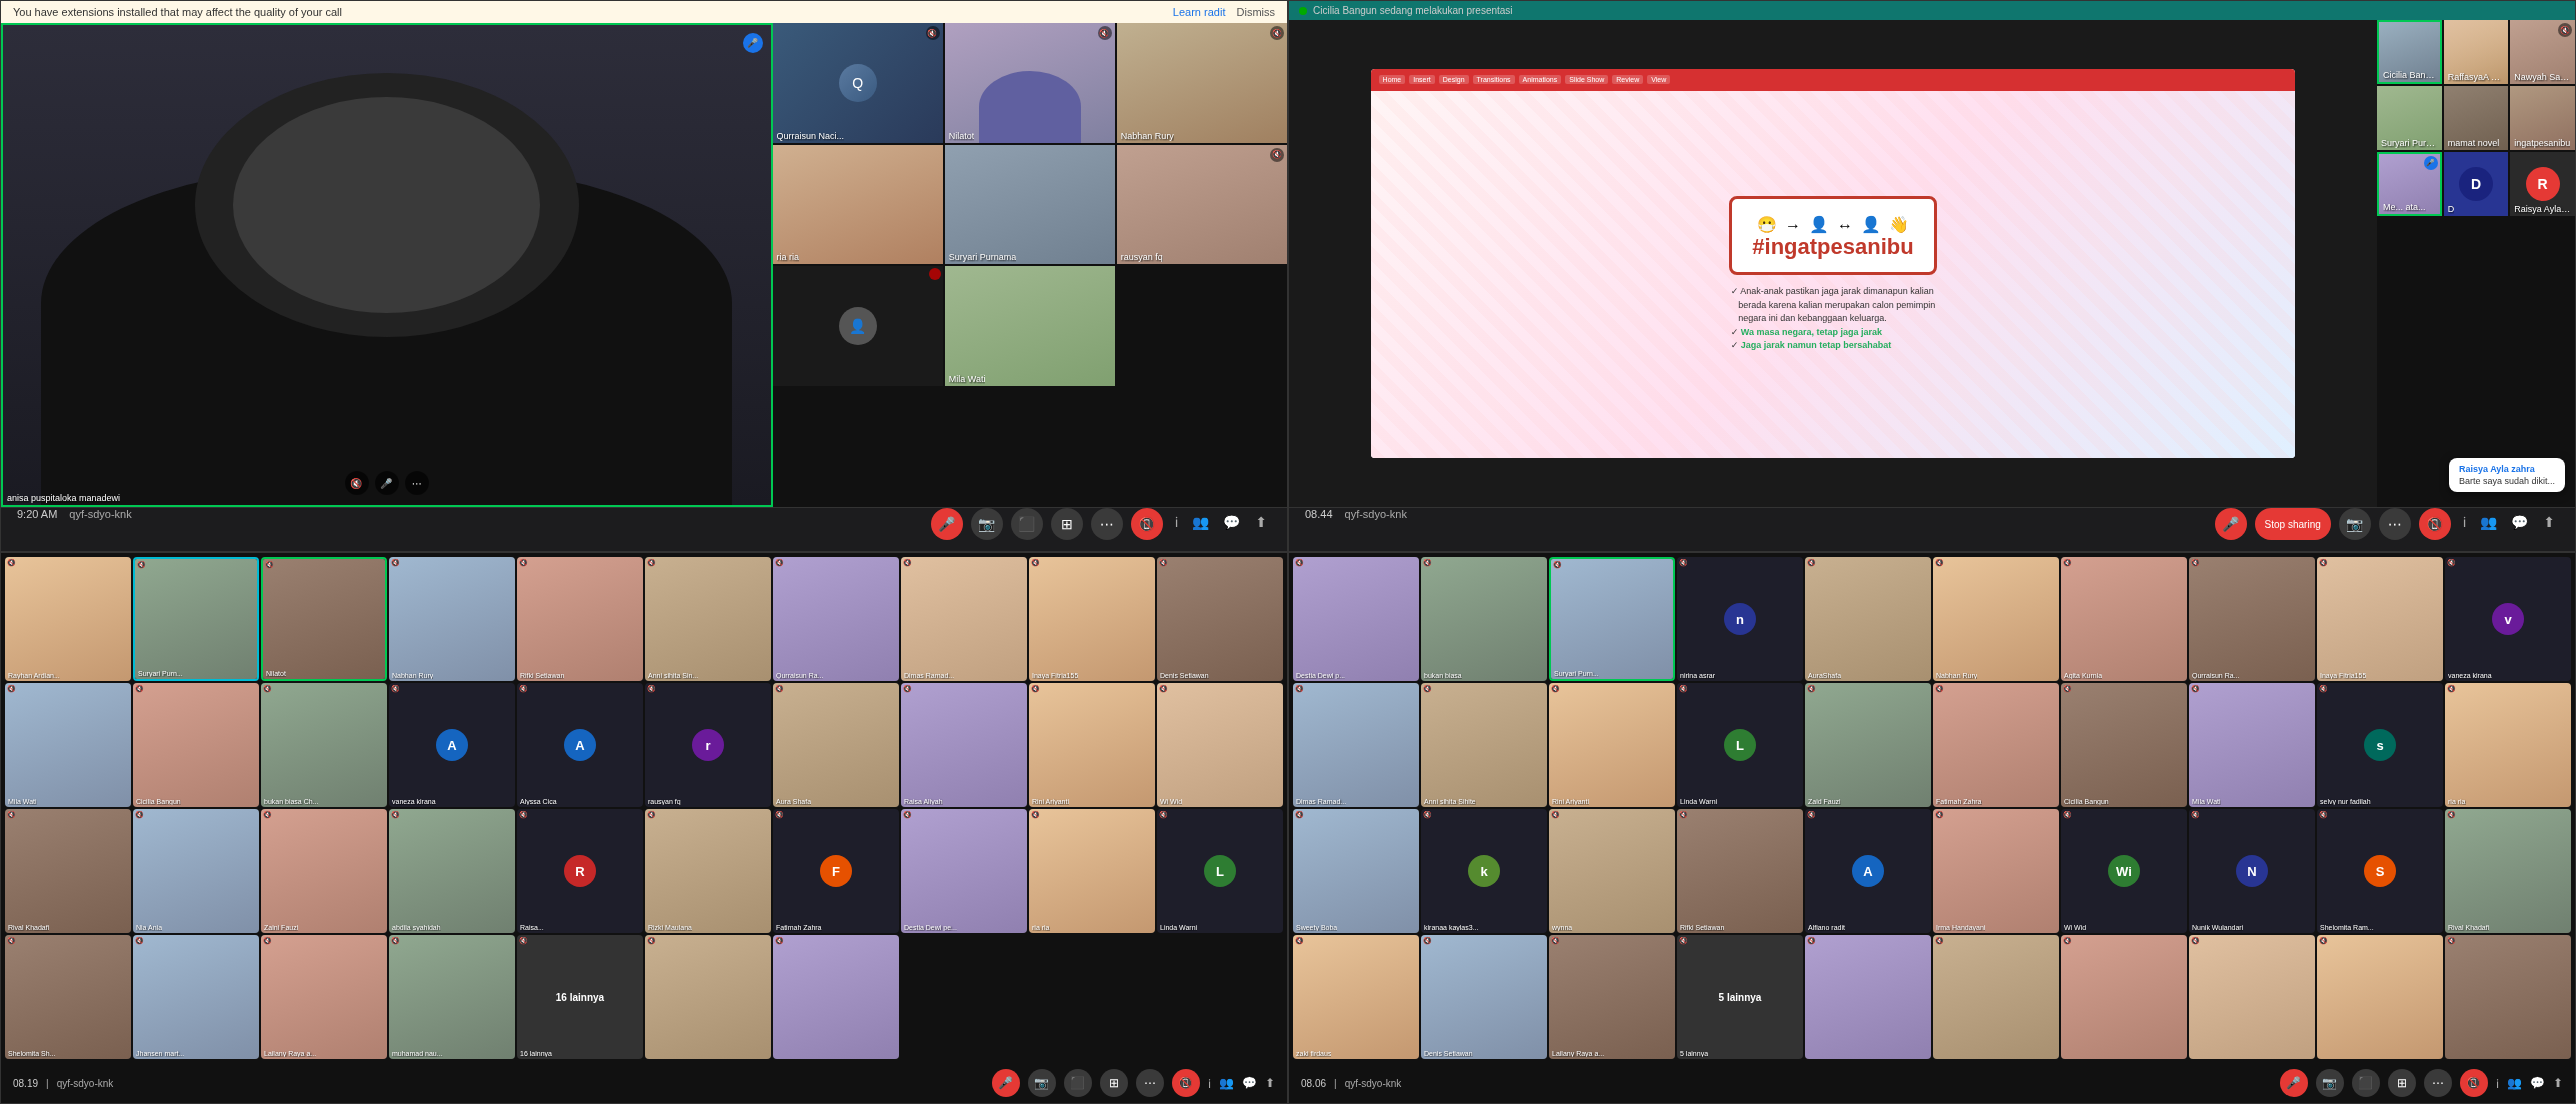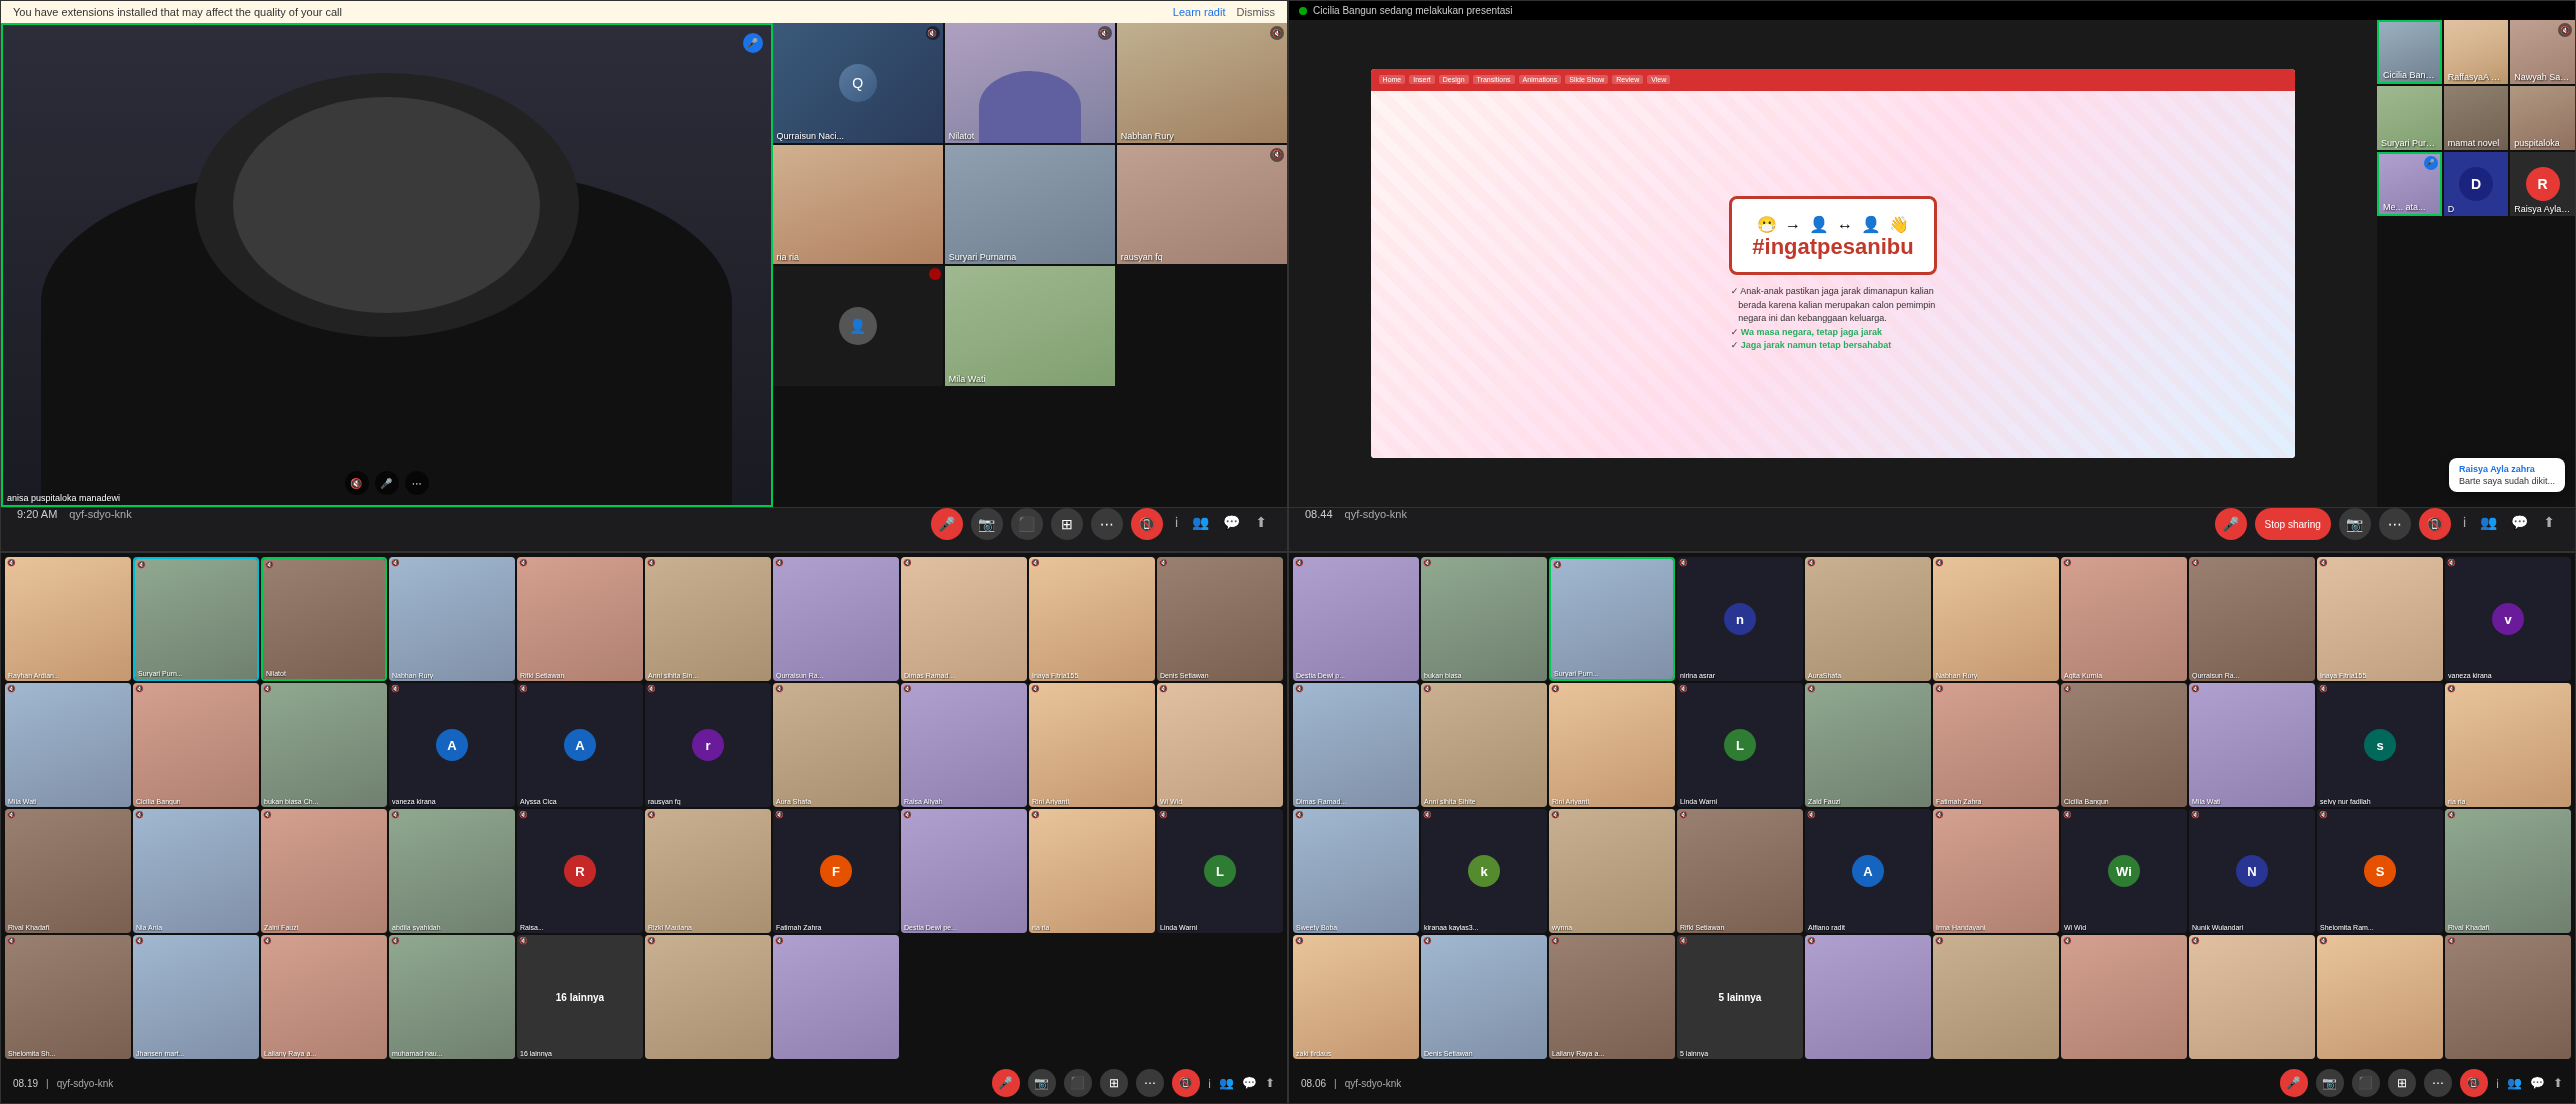--- a/index.html
+++ b/index.html
@@ -211,21 +211,21 @@
     }
 
     
     .q1 { grid-column: 1; grid-row: 1; }
 
     
     .q2 { grid-column: 2; grid-row: 1; }
 
     
     .presenter-bar {
-      background: #000000;
+      background: #0f766e;
       color: #ccc;
       font-size: 10px;
       padding: 4px 10px;
       display: flex;
       align-items: center;
       gap: 6px;
       flex-shrink: 0;
     }
     .presenter-dot {
       width: 8px; height: 8px;
@@ -627,21 +627,21 @@
         <div class="right-thumb photo-5">
           <div style="width:100%;height:100%;background:linear-gradient(160deg,#a0b890,#80a070);"></div>
           <div class="thumb-label">Suryari Purnama</div>
         </div>
         <div class="right-thumb photo-2">
           <div style="width:100%;height:100%;background:linear-gradient(160deg,#908070,#706050);"></div>
           <div class="thumb-label">mamat novel</div>
         </div>
         <div class="right-thumb photo-6">
           <div style="width:100%;height:100%;background:linear-gradient(160deg,#b09880,#907060);"></div>
-          <div class="thumb-label">puspitaloka</div>
+          <div class="thumb-label">ingatpesanibu</div>
         </div>
       </div>
 
       <div class="right-thumb-row">
         <div class="right-thumb photo-7 thumb-active-speaker">
           <div style="width:100%;height:100%;background:linear-gradient(160deg,#b0a0d0,#9080b0);"></div>
           <div style="position:absolute;top:2px;right:2px;background:#1a73e8;border-radius:50%;width:14px;height:14px;display:flex;align-items:center;justify-content:center;font-size:7px;color:#fff;">🎤</div>
           <div class="thumb-label">Me... ata...</div>
         </div>
         <div class="right-thumb" style="background:#283593;">

